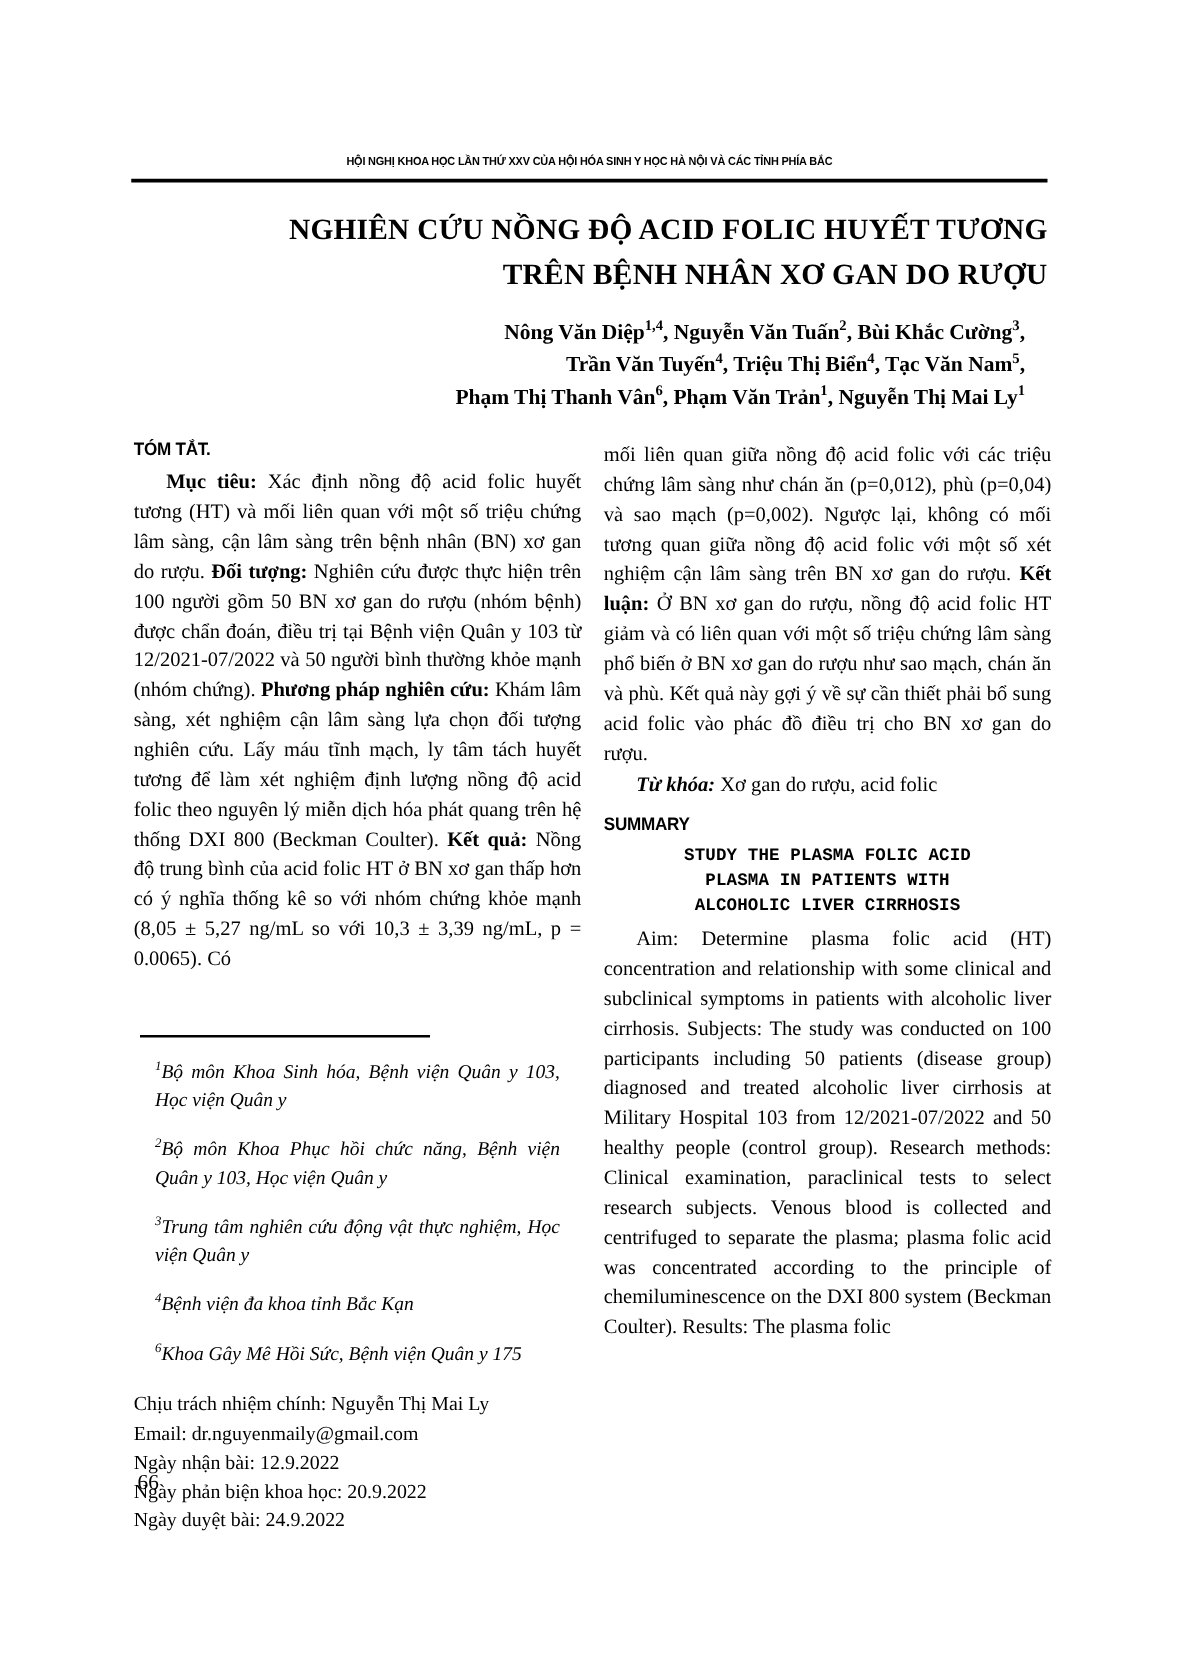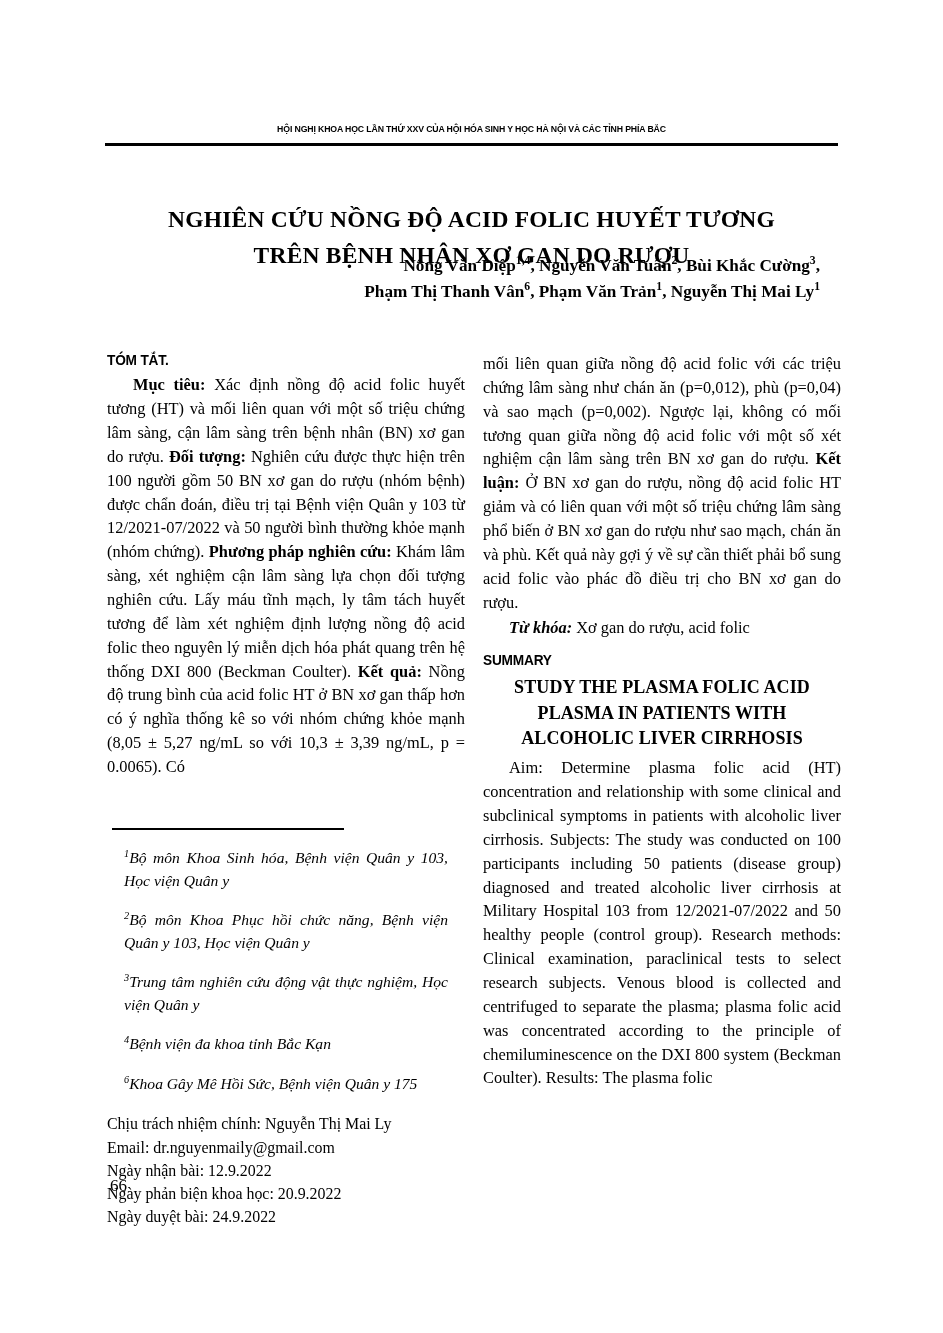--- a/index.html
+++ b/index.html
@@ -49,22 +49,21 @@
     height: 3px;
     background: #000;
   }
 
   
   .title-block {
     position: absolute;
     left: 105px;
     top: 166px;
     width: 733px;
-    text-align: center;
-    margin-top: 35px;
+    text-align: right;
   }
   .title-line {
     font-family: "Liberation Serif", serif;
     font-weight: bold;
     font-size: 23.5px;
     letter-spacing: 0.2px;
     line-height: 1.55;
     white-space: nowrap;
   }
 
@@ -123,23 +122,23 @@
     text-indent: 26px;
     hyphens: none;
   }
   p.body.noindent { text-indent: 0; }
   p.body b { font-weight: bold; }
   p.body i { font-style: italic; }
   .kw b i, .kw i b { font-weight: bold; }
 
   
   .en-title {
-    font-family: Liberation Serif, serif;
-    font-weight: bold;
-    font-size: 18px;
+    font-family: Liberation Mono, monospace;
+    font-weight: bold;
+    font-size: 14px;
     line-height: 1.44;
     text-align: center;
     margin: 5px 0 4px 0;
     letter-spacing: 0.1px;
   }
 
   
   .footnote-area {
     position: absolute;
     left: 107px;
@@ -192,20 +191,21 @@
   <div class="running-head">HỘI NGHỊ KHOA HỌC LẦN THỨ XXV CỦA HỘI HÓA SINH Y HỌC HÀ NỘI  VÀ CÁC TỈNH PHÍA BẮC</div>
   <div class="head-rule"></div>
 
   <div class="title-block">
     <div class="title-line">NGHIÊN CỨU NỒNG ĐỘ ACID FOLIC HUYẾT TƯƠNG</div>
     <div class="title-line">TRÊN BỆNH NHÂN XƠ GAN DO RƯỢU</div>
   </div>
 
   <div class="authors-block">
     <div class="author-line center">Nông Văn Diệp<sup>1,4</sup>, Nguyễn Văn Tuấn<sup>2</sup>, Bùi Khắc Cường<sup>3</sup>,</div>
+    <div class="author-line center">Trần Văn Tuyến<sup>4</sup>, Triệu Thị Biển<sup>4</sup>, Tạc Văn Nam<sup>5</sup>,</div>
     <div class="author-line center">Phạm Thị Thanh Vân<sup>6</sup>, Phạm Văn Trản<sup>1</sup>, Nguyễn Thị Mai Ly<sup>1</sup></div>
   </div>
 
   <div class="col col-left">
     <div class="sec-heading">TÓM TẮT.</div>
     <p class="body"><b>Mục tiêu:</b> Xác định nồng độ acid folic huyết tương (HT) và mối liên quan với một số triệu chứng lâm sàng, cận lâm sàng trên bệnh nhân (BN) xơ gan do rượu. <b>Đối tượng:</b> Nghiên cứu được thực hiện trên 100 người gồm 50 BN xơ gan do rượu (nhóm bệnh) được chẩn đoán, điều trị tại Bệnh viện Quân y 103 từ 12/2021-07/2022 và 50 người bình thường khỏe mạnh (nhóm chứng). <b>Phương pháp nghiên cứu:</b> Khám lâm sàng, xét nghiệm cận lâm sàng lựa chọn đối tượng nghiên cứu. Lấy máu tĩnh mạch, ly tâm tách huyết tương để làm xét nghiệm định lượng nồng độ acid folic theo nguyên lý miễn dịch hóa phát quang trên hệ thống DXI 800 (Beckman Coulter). <b>Kết quả:</b> Nồng độ trung bình của acid folic HT ở BN xơ gan thấp hơn có ý nghĩa thống kê so với nhóm chứng khỏe mạnh (8,05 ± 5,27 ng/mL so với 10,3 ± 3,39 ng/mL, p = 0.0065). Có</p>
   </div>
 
   <div class="col col-right">
     <p class="body noindent">mối liên quan giữa nồng độ acid folic với các triệu chứng lâm sàng như chán ăn (p=0,012), phù (p=0,04) và sao mạch (p=0,002). Ngược lại, không có mối tương quan giữa nồng độ acid folic với một số xét nghiệm cận lâm sàng trên BN xơ gan do rượu. <b>Kết luận:</b> Ở BN xơ gan do rượu, nồng độ acid folic HT giảm và có liên quan với một số triệu chứng lâm sàng phổ biến ở BN xơ gan do rượu như sao mạch, chán ăn và phù. Kết quả này gợi ý về sự cần thiết phải bổ sung acid folic vào phác đồ điều trị cho BN xơ gan do rượu.</p>

